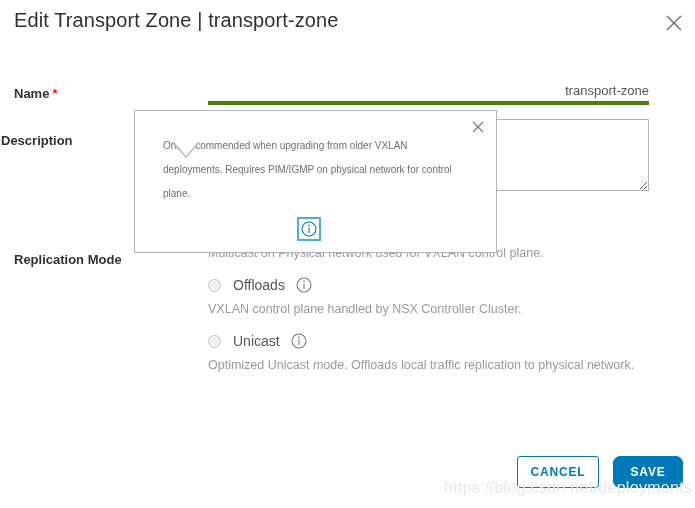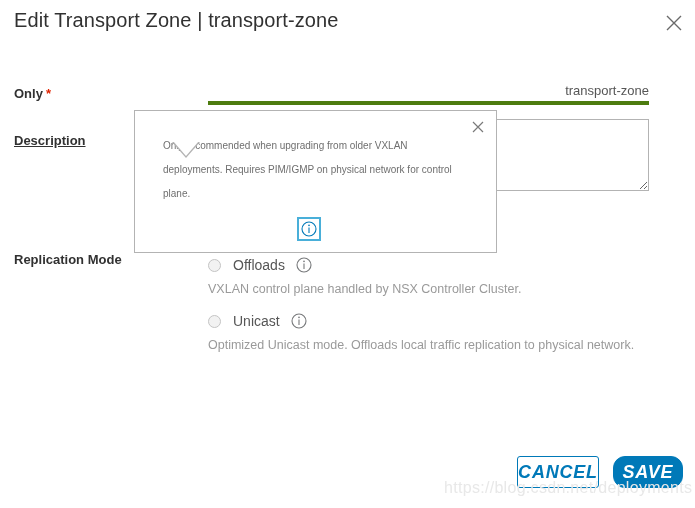--- a/index.html
+++ b/index.html
@@ -55,21 +55,21 @@
   }
 
   .row-label {
     position: absolute;
     font-size: 13px;
     font-weight: bold;
     color: #313131;
     white-space: nowrap;
   }
   .label-name        { left: 14px; top: 38px; }
-  .label-description { left: 14px; top: 85px; text-decoration: underline; }
+  .label-description { left: 1px; top: 85px; }
   .label-replication { left: 14px; top: 204px; }
   .req-star {
     color: #e02200;
     font-size: 13px;
     margin-left: 3px;
   }
 
   
   .name-input {
     position: absolute;
@@ -242,47 +242,46 @@
     position: absolute;
     left: 0;
     top: 448px;
     width: 695px;
     height: 60px;
   }
   .btn {
     position: absolute;
     height: 32px;
     font-family: "Liberation Sans", sans-serif;
-    font-size: 18px;
+    font-size: 12px;
     font-weight: bold;
     letter-spacing: 0.8px;
     cursor: pointer;
     box-sizing: border-box;
     display: flex;
     align-items: center;
     justify-content: center;
-    font-style: italic;
   }
   .btn-cancel {
     left: 517px;
     top: 8px;
     width: 82px;
     background: #ffffff;
     border: 1px solid #0079b8;
     color: #0079b8;
     border-radius: 3px;
   }
   .btn-save {
     left: 613px;
     top: 8px;
     width: 70px;
     background: #0079b8;
     border: 1px solid #0079b8;
     color: #ffffff;
-    border-radius: 12px;
+    border-radius: 7px;
   }
 
   
   .watermark {
     position: absolute;
     left: 444px;
     top: 479px;
     font-size: 16px;
     color: #e8e8e8;
     letter-spacing: 0.3px;
@@ -299,21 +298,21 @@
   <div class="dialog-close">
     <svg width="22" height="22" viewBox="0 0 22 22" aria-hidden="true">
       <path d="M4 4 L18 18 M18 4 L4 18" stroke="#6a6a6a" stroke-width="1.4" fill="none"></path>
     </svg>
   </div>
 </div>
 
 <div class="form-area">
 
   <div class="row-label label-name">
-    <span>Only</span><span class="req-star">*</span>
+    <span>Name</span><span class="req-star">*</span>
   </div>
   <input class="name-input" type="text" value="transport-zone" style="">
 
   <div class="row-label label-description">Description</div>
   <textarea class="desc-textarea" placeholder="" style=""></textarea>
 
   <div class="row-label label-replication">Replication Mode</div>
 
   <div class="radio-group">
 
@@ -324,20 +323,21 @@
         <span class="info-icon-wrap">
           <span class="info-icon">
             <svg width="16" height="16" viewBox="0 0 16 16" aria-hidden="true">
               <circle cx="8" cy="8" r="7" fill="none" stroke="#0079b8" stroke-width="1.1"></circle>
               <circle cx="8" cy="4.3" r="0.85" fill="#0079b8"></circle>
               <path d="M8 6.6 L8 12" stroke="#0079b8" stroke-width="1.1" fill="none"></path>
             </svg>
           </span>
         </span>
       </div>
+      <div class="radio-desc">Multicast on Physical network used for VXLAN control plane.</div>
     </div>
 
     <div class="radio-block">
       <div class="radio-row">
         <span class="radio-mark"></span>
         <span class="radio-label">Offloads</span>
         <span class="info-icon">
           <svg width="16" height="16" viewBox="0 0 16 16" aria-hidden="true">
             <circle cx="8" cy="8" r="7" fill="none" stroke="#77797b" stroke-width="1.1"></circle>
             <circle cx="8" cy="4.3" r="0.85" fill="#77797b"></circle>

